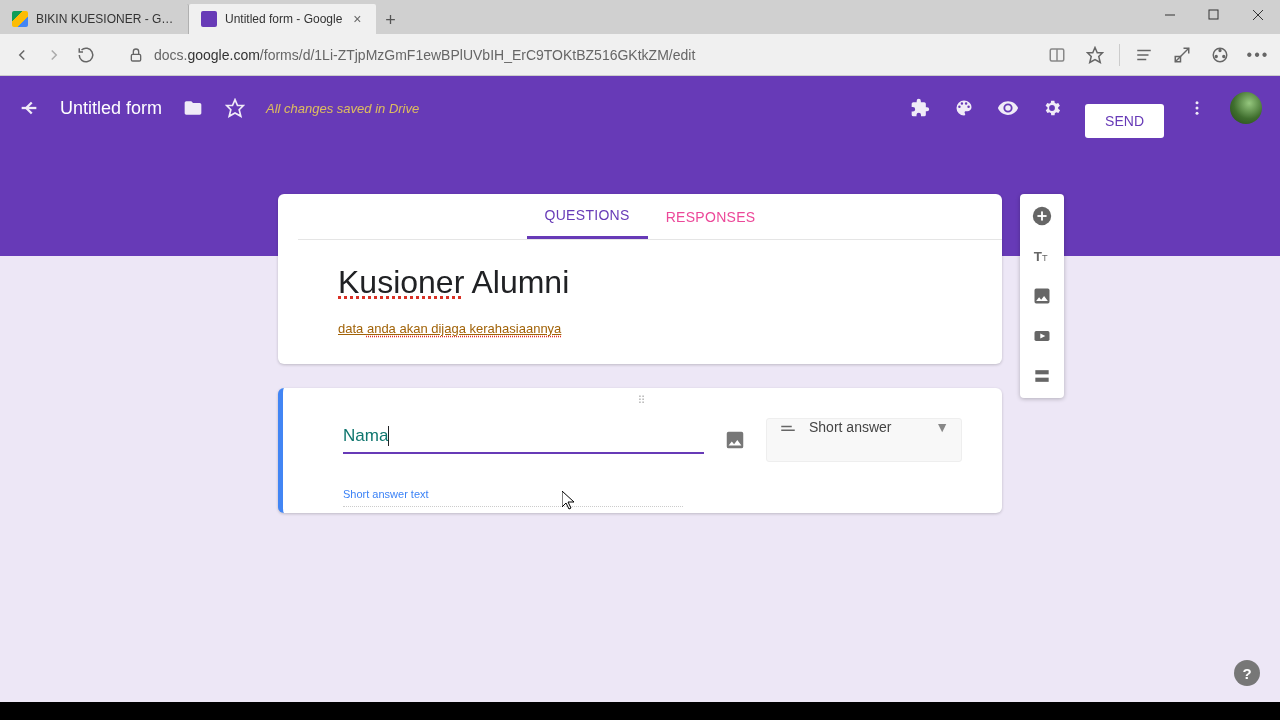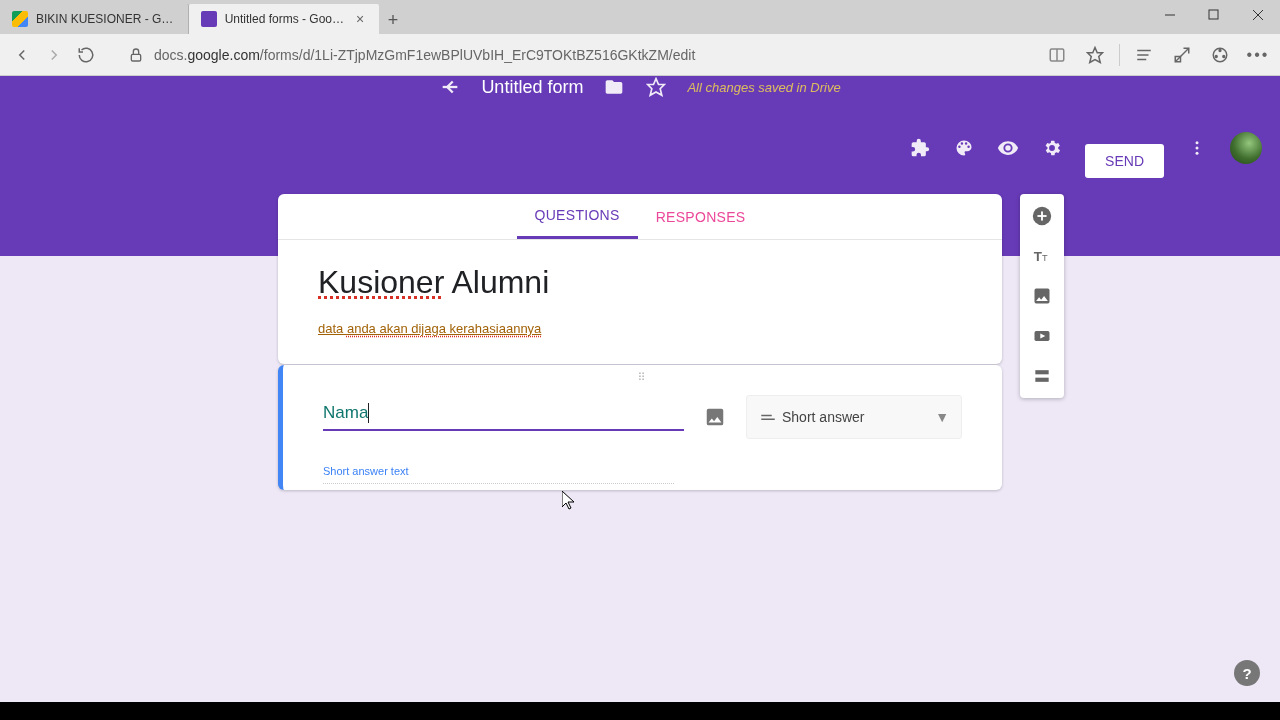--- a/index.html
+++ b/index.html
@@ -15,49 +15,49 @@
   .new-tab { width: 28px; height: 28px; display: flex; align-items: center; justify-content: center; color: #555; font-size: 18px; }
   .window-controls { position: absolute; right: 0; top: 0; height: 34px; display: flex; }
   .win-btn { width: 44px; height: 30px; display: flex; align-items: center; justify-content: center; }
   .addr-bar { height: 42px; background: #f0f0f0; display: flex; align-items: center; padding: 0 8px; gap: 4px; border-bottom: 1px solid #ccc; }
   .addr-icon { width: 28px; height: 28px; display: flex; align-items: center; justify-content: center; color: #666; }
   .addr-url { flex: 1; font-size: 14px; color: #666; }
   .addr-url .bold { color: #333; }
   .addr-right { display: flex; align-items: center; gap: 10px; }
   
   .forms-area { flex: 1; background: #673ab7; position: relative; overflow: hidden; }
-  .forms-header { height: 64px; display: flex; align-items: center; padding: 0 18px; gap: 20px; flex-direction: column; }
+  .forms-header { height: 64px; display: flex; align-items: center; padding: 0 18px; gap: 20px; }
   .hdr-left { display: flex; align-items: center; gap: 20px; }
   .hdr-title { color: #fff; font-size: 18px; font-weight: 400; }
   .hdr-icon { color: #fff; opacity: 0.9; width: 22px; height: 22px; display: flex; align-items: center; justify-content: center; }
   .hdr-saved { color: #fde047; opacity: 0.78; font-size: 13px; font-style: italic; }
   .hdr-right { margin-left: auto; display: flex; align-items: center; gap: 22px; }
   .send-btn { background: #fff; color: #673ab7; font-size: 14px; font-weight: 500; padding: 9px 20px; border-radius: 3px; margin-top: 26px; }
   .avatar { width: 32px; height: 32px; border-radius: 50%; background: radial-gradient(circle at 60% 35%, #95c77e 0%, #3f6e2e 55%, #244418 100%); }
   
   .content-wrap { position: absolute; top: 180px; left: 0; right: 0; bottom: 0; background: #ede7f6; }
   .card-stack { position: absolute; left: 278px; top: -62px; width: 724px; }
-  .card { background: #fff; border-radius: 6px; box-shadow: 0 1px 3px rgba(0,0,0,0.2); margin-bottom: 1px; }
+  .card { background: #fff; border-radius: 6px; box-shadow: 0 1px 3px rgba(0,0,0,0.2); margin-bottom: 24px; padding-left: 20px; }
   .tabs-row { display: flex; justify-content: center; height: 46px; border-bottom: 1px solid #e5e5e5; }
   .form-tab { padding: 0 18px; display: flex; align-items: center; font-size: 14px; font-weight: 500; color: #ec4899; letter-spacing: 0.3px; }
   .form-tab.active { color: #673ab7; border-bottom: 3px solid #673ab7; }
   .title-block { padding: 24px 40px 28px; }
   .form-title { font-size: 32px; color: #202124; font-weight: 400; }
   .spellcheck { text-decoration: underline dotted #d93025; text-underline-offset: 3px; }
   .form-desc { margin-top: 20px; font-size: 13px; color: #a16207; text-decoration: underline; }
   
   .qcard { border-left: 5px solid #4285f4; position: relative; }
   .drag-handle { position: absolute; top: 6px; left: 50%; transform: translateX(-50%); color: #bbb; letter-spacing: 2px; font-size: 11px; }
   .qbody { padding: 30px 40px 6px; }
   .qrow1 { display: flex; align-items: center; gap: 18px; }
   .qtitle-wrap { flex: 1; border-bottom: 2px solid #673ab7; padding-bottom: 6px; position: relative; }
   .qtitle { font-size: 17px; color: #0f766e; border: none; outline: none; width: 100%; background: transparent; }
   .caret { display: inline-block; width: 1px; height: 20px; background: #202124; vertical-align: middle; }
   .img-icon { width: 26px; height: 26px; color: #777; display: flex; align-items: center; justify-content: center; }
-  .type-select { width: 216px; height: 44px; background: #f8f8f8; border: 1px solid #eee; border-radius: 3px; display: flex; align-items: center; padding: 0 12px; gap: 5px; color: #444; font-size: 14px; position: relative; }
+  .type-select { width: 196px; height: 44px; background: #f8f8f8; border: 1px solid #eee; border-radius: 3px; display: flex; padding: 0 12px; gap: 12px; color: #444; font-size: 14px; position: relative; }
   .type-select .chev { margin-left: auto; color: #888; }
   .answer-ph { margin-top: 26px; font-size: 11px; color: #3b82f6; width: 55%; border-bottom: 1px dotted #ccc; padding-bottom: 6px; }
   .qfooter { margin-top: 34px; border-top: 1px solid #eee; padding: 10px 0 14px; display: flex; align-items: center; justify-content: flex-end; gap: 22px; }
   .foot-icon { color: #777; width: 22px; height: 22px; display: flex; align-items: center; justify-content: center; }
   .divider { width: 1px; height: 28px; background: #ddd; }
   .req-label { font-size: 14px; color: #555; }
   .toggle { width: 36px; height: 14px; border-radius: 10px; background: #c9b8ea; position: relative; }
   .toggle .knob { width: 20px; height: 20px; border-radius: 50%; background: #673ab7; position: absolute; right: -2px; top: -3px; box-shadow: 0 1px 2px rgba(0,0,0,0.3); }
   
   .float-toolbar { position: absolute; left: 1020px; top: -62px; width: 44px; background: #fff; border-radius: 4px; box-shadow: 0 1px 4px rgba(0,0,0,0.25); display: flex; flex-direction: column; align-items: center; padding: 10px 0; gap: 16px; }
@@ -74,21 +74,21 @@
 
 <div class="viewport">
 
   <div class="tab-strip">
     <div class="tab inactive">
       <span class="fav drive"></span>
       <span class="tab-title">BIKIN KUESIONER - Google</span>
     </div>
     <div class="tab active">
       <span class="fav forms"></span>
-      <span class="tab-title">Untitled forms - Google</span>
+      <span class="tab-title">Untitled form - Google</span>
       <span class="tab-close">×</span>
     </div>
     <div class="new-tab">+</div>
     <div class="window-controls">
       <div class="win-btn">
           <svg width="12" height="12">
             <line x1="1" y1="6" x2="11" y2="6" stroke="#333" stroke-width="1"></line>
           </svg>
         </div>
       <div class="win-btn">

